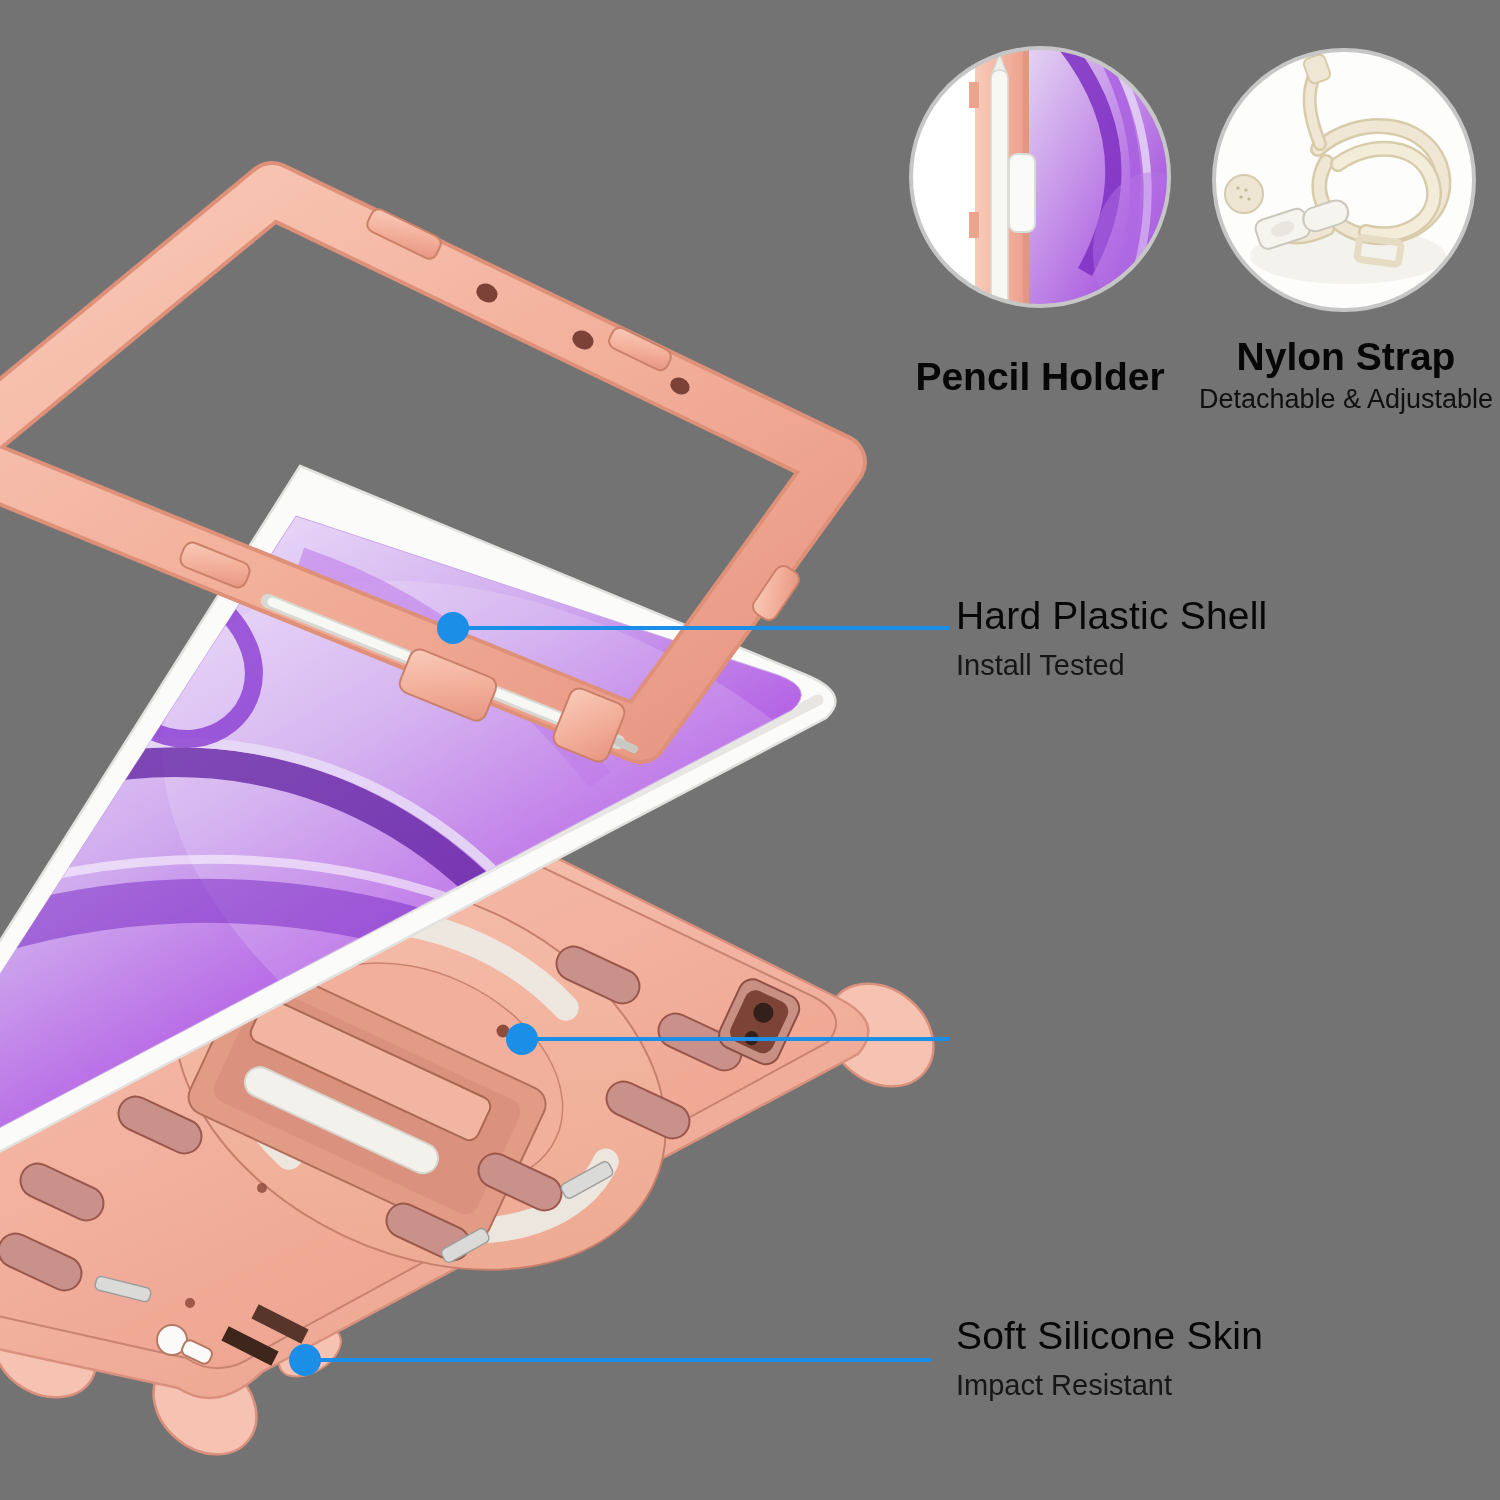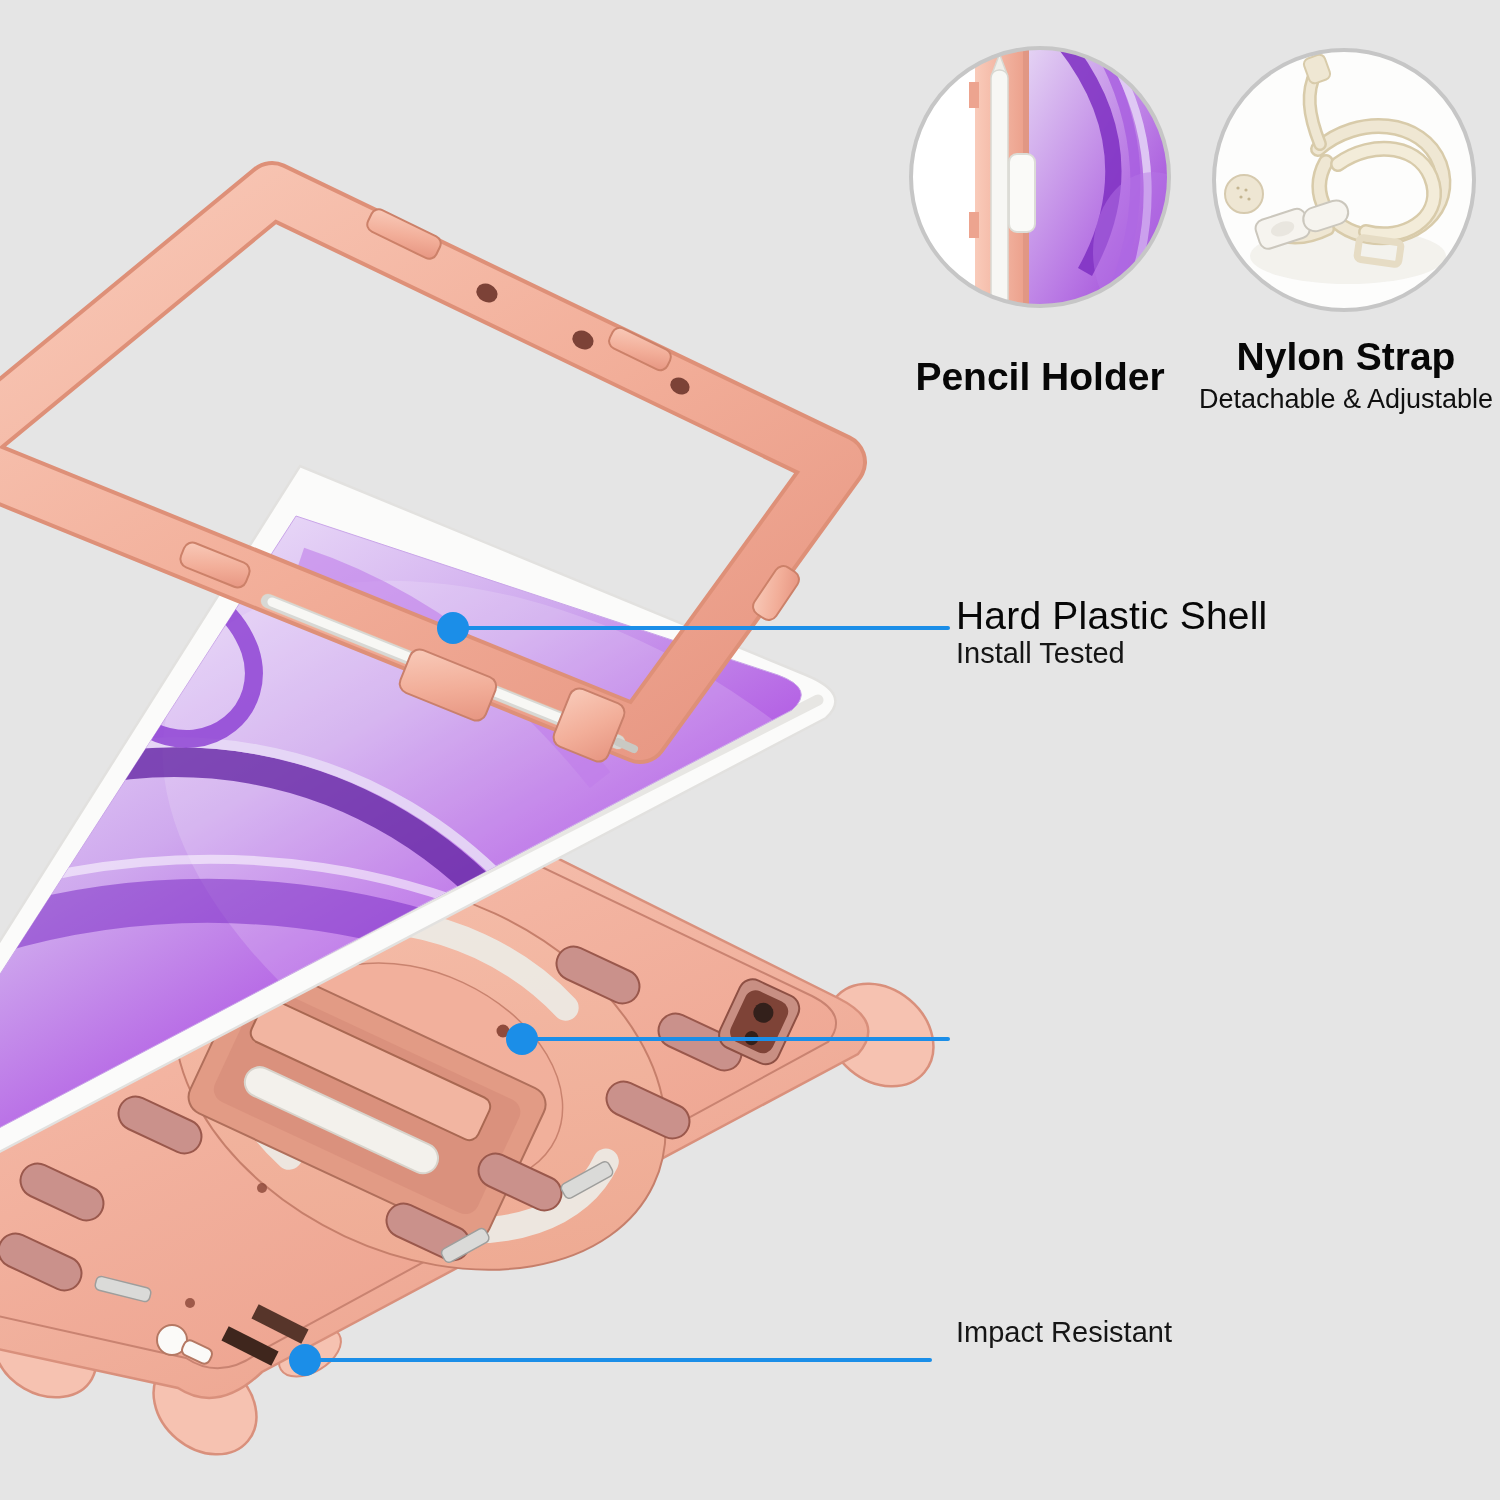--- a/index.html
+++ b/index.html
@@ -1,30 +1,30 @@
 <!DOCTYPE html>
 <html><head>
 <meta charset="utf-8">
 <style>
   html,body{margin:0;padding:0;background:#ffffff;}
   .stage{
-    position:relative;width:1500px;height:1500px;background:#e5e5e5;overflow:hidden;
+    position:relative;width:1500px;height:1500px;background:#737373;overflow:hidden;
     font-family:"Liberation Sans", sans-serif;color:#0a0a0a;
   }
   .stage svg{display:block;}
   .art{position:absolute;left:0;top:0;}
   .inset{position:absolute;}
   .inset-label{position:absolute;text-align:center;}
   .inset-title{font-size:39px;font-weight:700;line-height:1.05;color:#070707;}
   .inset-sub{font-size:27px;font-weight:400;margin-top:6px;color:#101010;}
   .callout-line{position:absolute;height:4px;background:#1b8ee8;border-radius:2px;}
   .callout-dot{position:absolute;width:32px;height:32px;border-radius:50%;background:#1b8ee8;}
   .callout-text{position:absolute;}
   .callout-title{font-size:39px;font-weight:400;line-height:1.05;color:#070707;letter-spacing:.2px;}
-  .callout-sub{font-size:29px;font-weight:400;margin-top:0;color:#161616;}
+  .callout-sub{font-size:29px;font-weight:400;margin-top:12px;color:#161616;}
 </style>
 </head>
 <body>
 
 <div class="stage">
 
   <svg class="art" width="1500" height="1500" viewBox="0 0 1500 1500">
     <defs>
       <linearGradient id="gRose" x1="0" y1="0" x2="1" y2="1">
         <stop offset="0" stop-color="#f9cbba"></stop>
@@ -245,16 +245,17 @@
     <div class="callout-title">Hard Plastic Shell</div>
     <div class="callout-sub">Install Tested</div>
   </div>
 
   <div class="callout-line" style="left:520px;top:1037px;width:430px;"></div>
   <div class="callout-dot" style="left:506px;top:1023px;"></div>
 
   <div class="callout-line" style="left:304px;top:1358px;width:628px;"></div>
   <div class="callout-dot" style="left:289px;top:1344px;"></div>
   <div class="callout-text" style="left:956px;top:1316px;">
+    <div class="callout-title">Soft Silicone Skin</div>
     <div class="callout-sub">Impact Resistant</div>
   </div>
 
 </div>
 
 </body></html>

